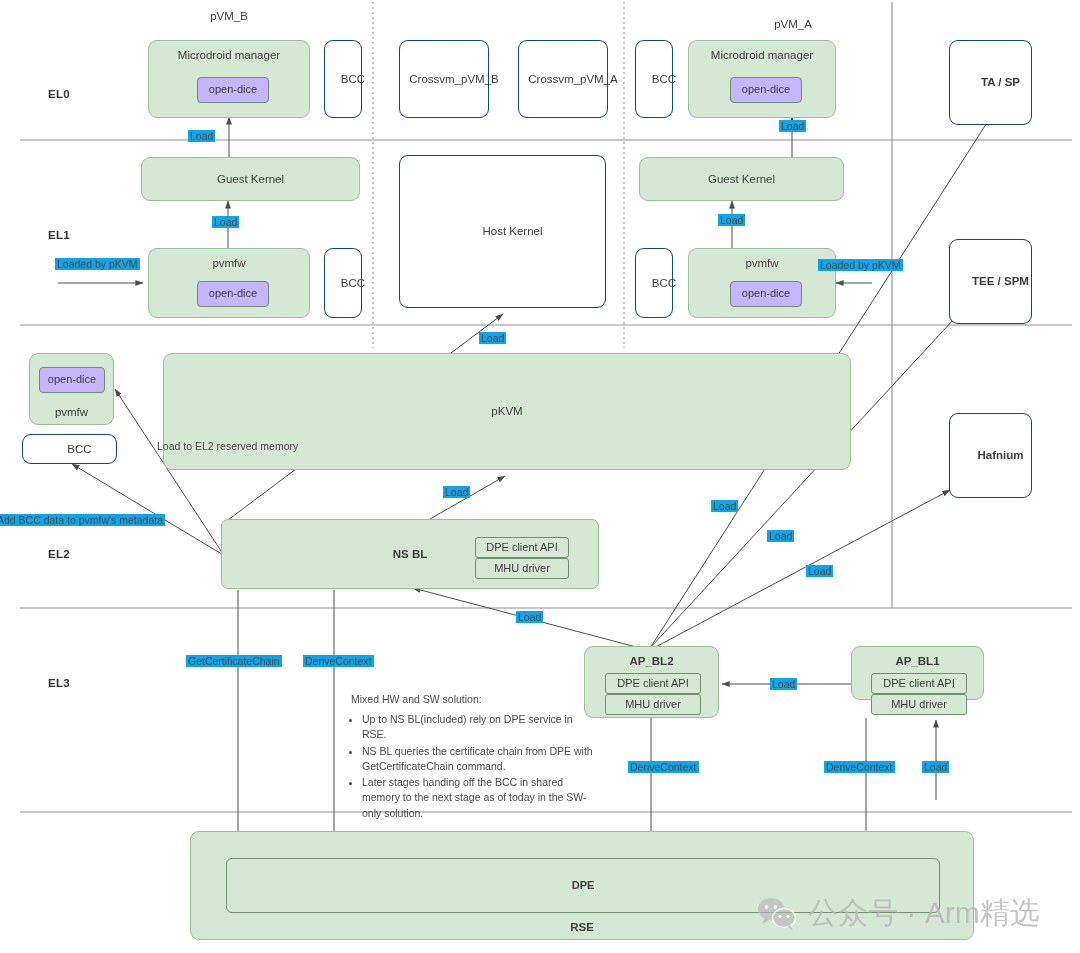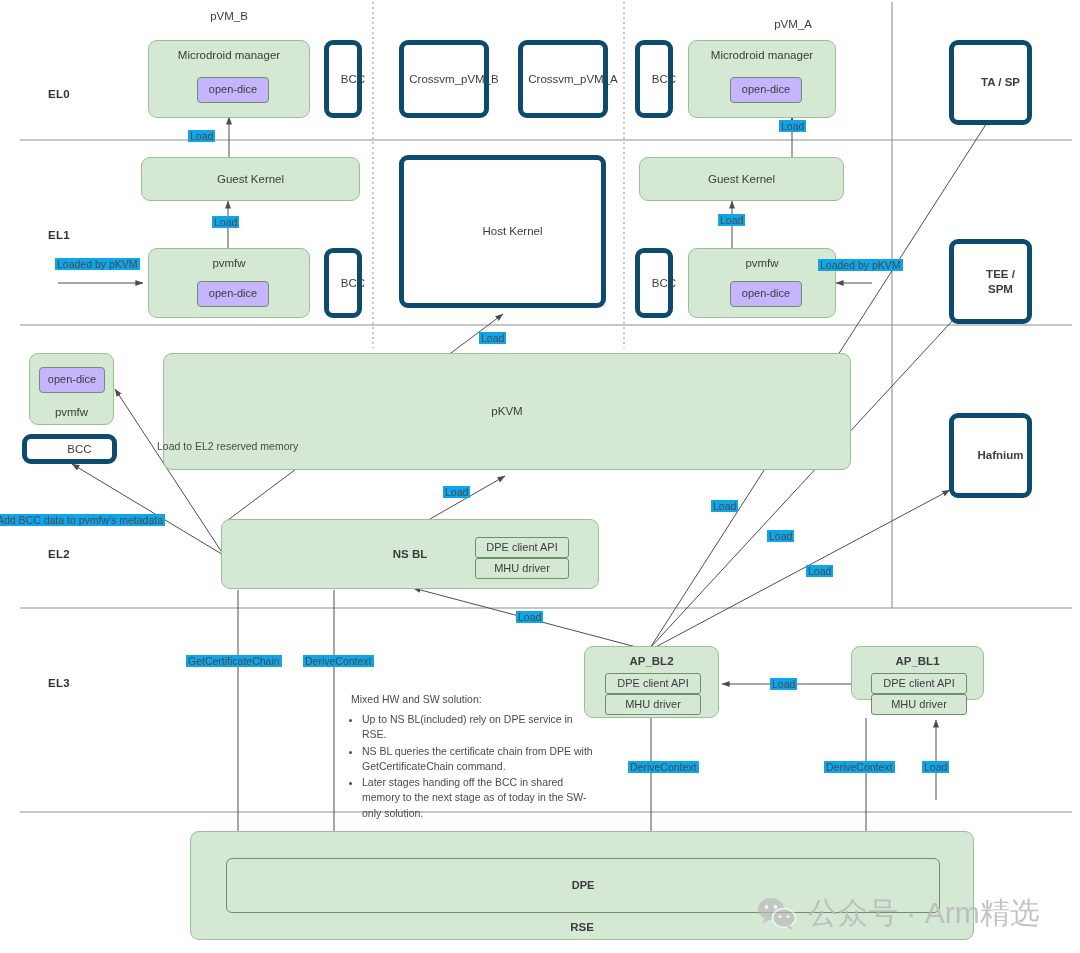--- a/index.html
+++ b/index.html
@@ -2,21 +2,21 @@
 <html><head>
 <meta charset="utf-8">
 <style>
   html,body{margin:0;padding:0;background:#ffffff;}
   body{width:1080px;height:953px;font-family:"Liberation Sans","DejaVu Sans",sans-serif;color:#3a3a3a;}
   #stage{position:relative;width:1080px;height:953px;overflow:hidden;background:#fff;}
   #svglayer{position:absolute;left:0;top:0;width:1080px;height:953px;}
   .node{position:absolute;box-sizing:border-box;display:flex;align-items:center;justify-content:center;
         text-align:center;font-size:11.5px;line-height:1.25;color:#3c3c3c;}
   .green{background:#d5e8d4;border:1px solid #9cbf97;border-radius:9px;}
-  .white{background:#ffffff;border:5px solid #0c4a6e;border-radius:9px;padding-left:20px;}
+  .white{background:#ffffff;border:1px solid #0c4a6e;border-radius:9px;padding-left:20px;}
   .plain{background:transparent;border:none;}
   .inner{background:#c4b5fd;border:1px solid #6f8f6c;border-radius:4px;font-size:11px;}
   .innerw{background:#d5e8d4;border:1px solid #6f8f6c;border-radius:3px;font-size:11px;}
   .toplab{align-items:flex-start;padding-top:7px;}
   .botlab{align-items:flex-end;padding-bottom:5px;}
   .bold{font-weight:bold;}
   .ellabel{position:absolute;font-weight:bold;font-size:11.5px;color:#333;letter-spacing:.3px;}
   .edgelabel{position:absolute;font-size:10.5px;color:#4a4a4a;background:#0ea5e9;padding:0 2px;white-space:nowrap;}
   .edgelabel.nobg{background:transparent;}
   .note{position:absolute;font-size:10.5px;color:#4a4a4a;line-height:1.45;}
@@ -129,21 +129,21 @@
   </div>
 
   <div class="node green botlab" style="left:29px;top:353px;width:85px;height:72px;">
     <span>pvmfw</span>
     <div class="node inner" style="left:9px;top:13px;width:66px;height:26px;">open-dice</div>
   </div>
   <div class="node white" style="left:22px;top:434px;width:95px;height:30px;">BCC</div>
   <div class="node green" style="left:163px;top:353px;width:688px;height:117px;">pKVM</div>
   <div class="node white bold" style="left:949px;top:413px;width:83px;height:85px;">Hafnium</div>
 
-  <div class="node green bold" style="left:221px;top:519px;width:378px;height:70px;">
+  <div class="node green bold" style="left:221px;top:519px;width:378px;height:70px;border-radius:7px;">
     <span>NS BL</span>
     <div class="node innerw" style="left:253px;top:17px;width:94px;height:21px;font-weight:normal;">DPE client API</div>
     <div class="node innerw" style="left:253px;top:38px;width:94px;height:21px;font-weight:normal;">MHU driver</div>
   </div>
 
   <div class="node green bold toplab" style="left:584px;top:646px;width:135px;height:72px;">
     <span>AP_BL2</span>
     <div class="node innerw" style="left:20px;top:26px;width:96px;height:21px;font-weight:normal;">DPE client API</div>
     <div class="node innerw" style="left:20px;top:47px;width:96px;height:21px;font-weight:normal;">MHU driver</div>
   </div>

